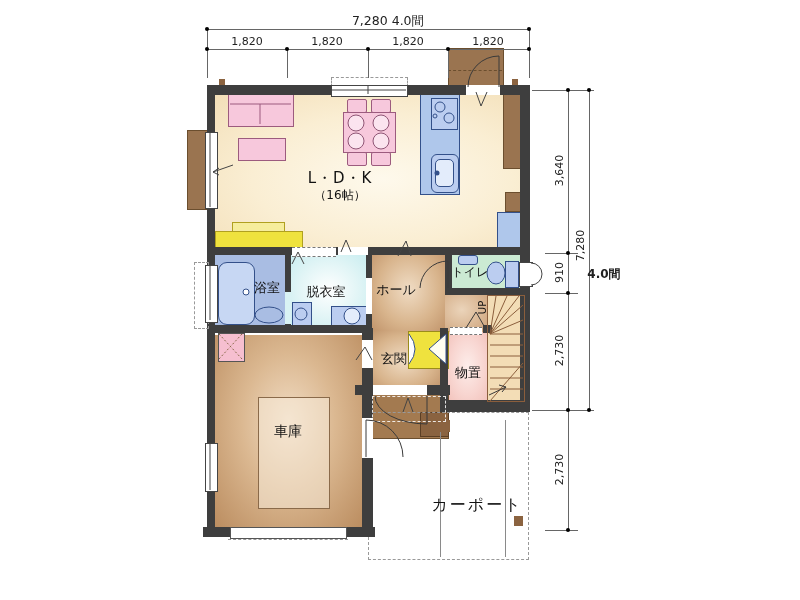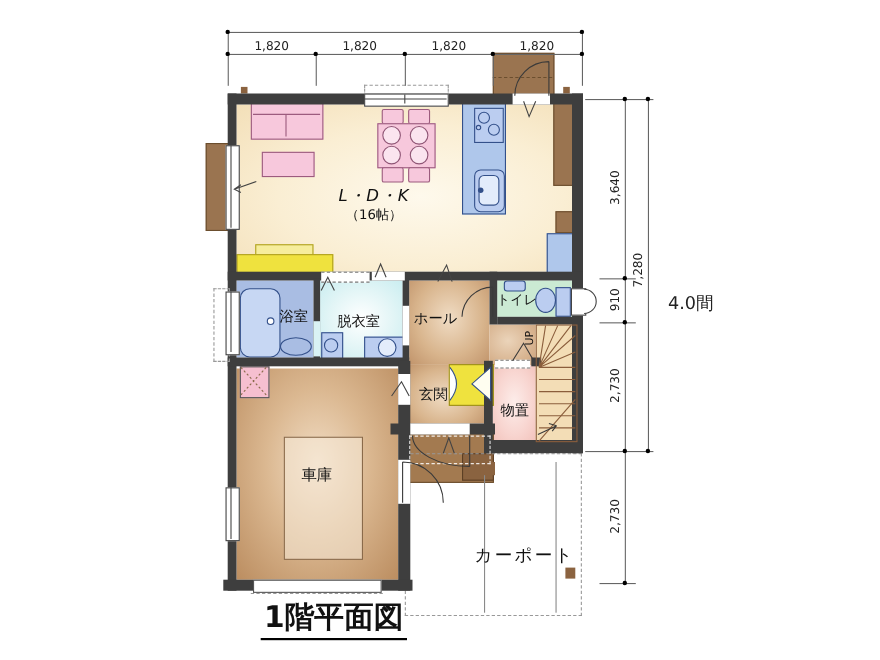--- a/index.html
+++ b/index.html
@@ -169,21 +169,21 @@
     <circle cx="301" cy="314" r="6" fill="none" stroke="#33508a"></circle>
 
     <circle cx="352" cy="316" r="8" fill="#E3ECFB" stroke="#33508a"></circle>
 
     <ellipse cx="496" cy="273" rx="9" ry="11" fill="#BBCDF0" stroke="#33508a"></ellipse>
 
     <path d="M 409,334 Q 421,349 409,364" fill="#ffffff" stroke="#33508a" stroke-width="1"></path>
     <path d="M 446,334 L 429,349 L 446,364 Z" fill="#FFFEF0" stroke="#33508a" stroke-width="1"></path>
   </svg>
 
-  <div class="lbl" style="left:290px;top:169px;width:100px;font-size:15px;letter-spacing:1px;font-style:italic;">L・D・K</div>
+  <div class="lbl" style="left:290px;top:169px;width:100px;font-size:15px;letter-spacing:1px;">L・D・K</div>
   <div class="lbl" style="left:290px;top:187px;width:100px;font-size:12px;">（16帖）</div>
   <div class="lbl" style="left:247px;top:279px;width:40px;font-size:13px;">浴室</div>
   <div class="lbl" style="left:298px;top:283px;width:56px;font-size:13px;">脱衣室</div>
   <div class="lbl" style="left:371px;top:281px;width:50px;font-size:13px;">ホール</div>
   <div class="lbl" style="left:450px;top:264px;width:40px;font-size:12px;">トイレ</div>
   <div class="lbl" style="left:369px;top:350px;width:50px;font-size:13px;">玄関</div>
   <div class="lbl" style="left:448px;top:364px;width:40px;font-size:13px;">物置</div>
   <div class="lbl" style="left:258px;top:423px;width:60px;font-size:14px;">車庫</div>
   <div class="lbl" style="left:427px;top:495px;width:100px;font-size:16px;letter-spacing:2px;">カーポート</div>
   <div class="lbl rot" style="left:468px;top:302px;width:28px;font-size:10px;">UP</div>
@@ -195,20 +195,21 @@
   <div class="dline" style="left:368px;top:49px;width:1px;height:29px;"></div>
   <div class="dline" style="left:448px;top:49px;width:1px;height:29px;"></div>
   <div class="dline" style="left:529px;top:29px;width:1px;height:49px;"></div>
   <div class="dot" style="left:205px;top:27px;"></div>
   <div class="dot" style="left:527px;top:27px;"></div>
   <div class="dot" style="left:205px;top:47px;"></div>
   <div class="dot" style="left:285px;top:47px;"></div>
   <div class="dot" style="left:366px;top:47px;"></div>
   <div class="dot" style="left:446px;top:47px;"></div>
   <div class="dot" style="left:527px;top:47px;"></div>
+  <div class="dim" style="left:288px;top:13px;width:200px;font-size:12.5px;">7,280 4.0間</div>
   <div class="dim" style="left:217px;top:35px;width:60px;">1,820</div>
   <div class="dim" style="left:297px;top:35px;width:60px;">1,820</div>
   <div class="dim" style="left:378px;top:35px;width:60px;">1,820</div>
   <div class="dim" style="left:458px;top:35px;width:60px;">1,820</div>
 
   <div class="dline" style="left:568px;top:90px;width:1px;height:440px;"></div>
   <div class="dline" style="left:589px;top:90px;width:1px;height:320px;"></div>
   <div class="dline" style="left:532px;top:90px;width:62px;height:1px;"></div>
   <div class="dline" style="left:545px;top:253px;width:33px;height:1px;"></div>
   <div class="dline" style="left:545px;top:293px;width:33px;height:1px;"></div>
@@ -219,17 +220,16 @@
   <div class="dot" style="left:566px;top:291px;"></div>
   <div class="dot" style="left:566px;top:408px;"></div>
   <div class="dot" style="left:566px;top:528px;"></div>
   <div class="dot" style="left:587px;top:88px;"></div>
   <div class="dot" style="left:587px;top:408px;"></div>
   <div class="dim rot" style="left:534px;top:164px;width:50px;">3,640</div>
   <div class="dim rot" style="left:534px;top:266px;width:50px;">910</div>
   <div class="dim rot" style="left:534px;top:344px;width:50px;">2,730</div>
   <div class="dim rot" style="left:534px;top:463px;width:50px;">2,730</div>
   <div class="dim rot" style="left:555px;top:239px;width:50px;">7,280</div>
-  <div class="dim" style="left:606px;top:266px;width:44px;font-size:16px;">4.0間</div>
-
-  <div class="lbl" style="left:237px;top:543px;font-size:27px;font-weight:bold;border-bottom:2.5px solid #000;padding:0 3px 1px 3px;">1階平面図</div>
+  <div class="dim" style="left:582px;top:266px;width:44px;font-size:12px;font-weight:bold;">4.0間</div>
+
 
 </div>
 
 </body></html>

